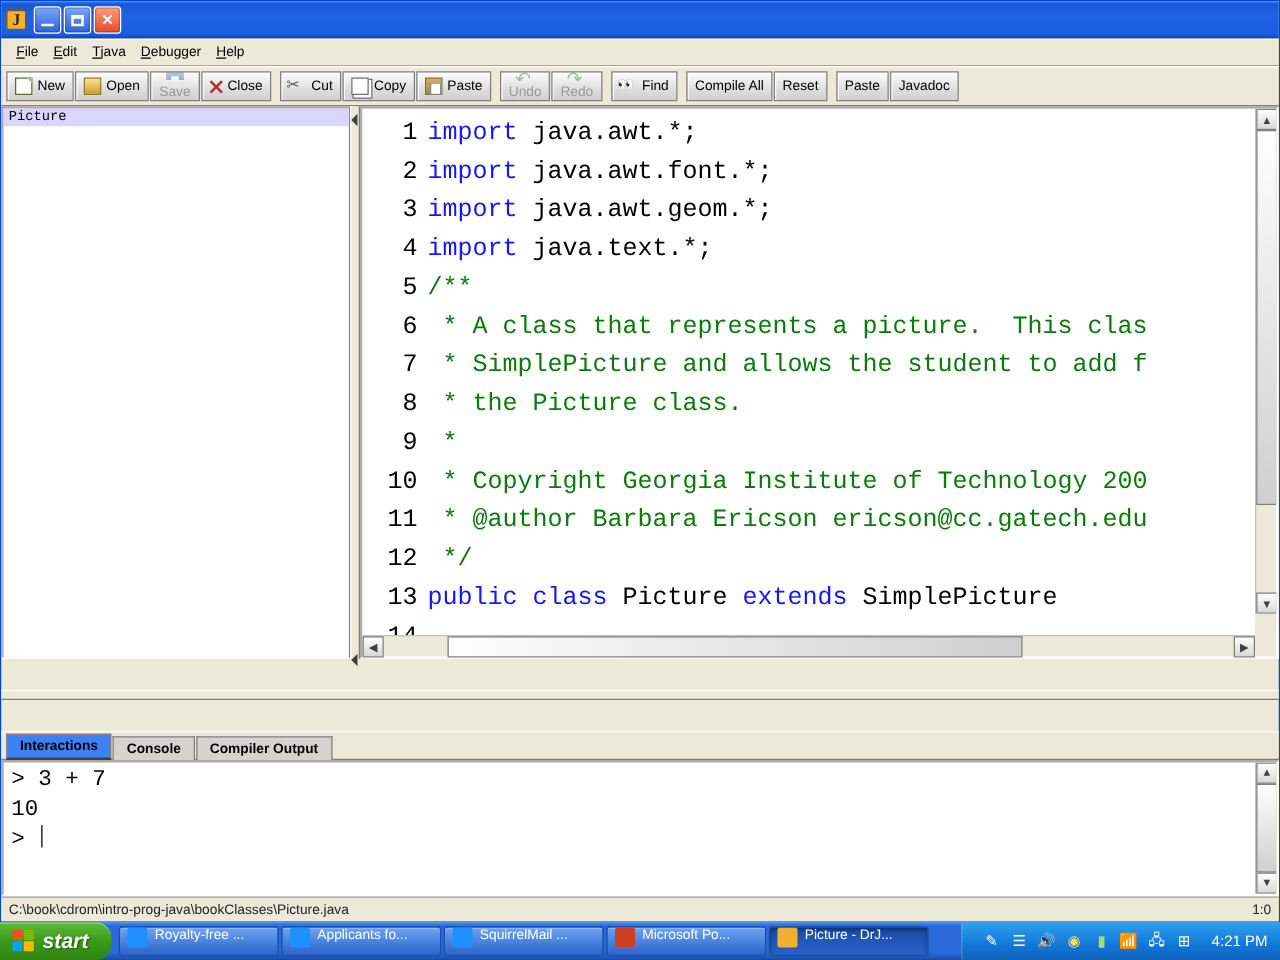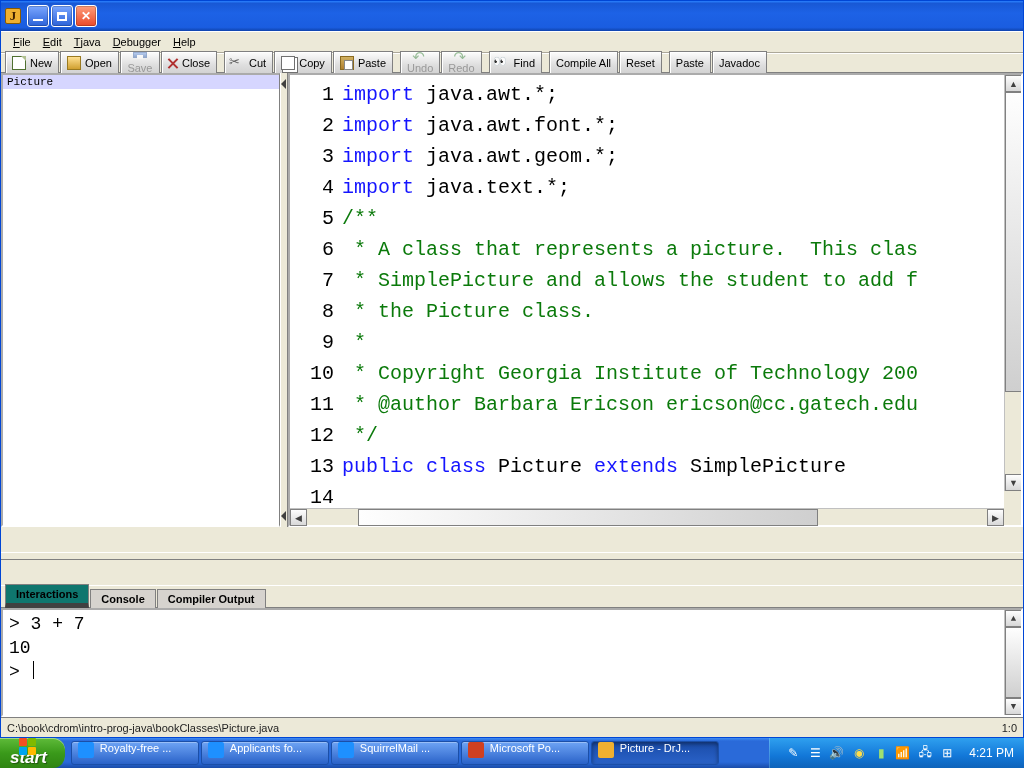--- a/index.html
+++ b/index.html
@@ -14,21 +14,21 @@
   .win-min,.win-max{ background:linear-gradient(to bottom,#7ba7ff,#2b62d8); color:#fff;}
   .win-close{ background:linear-gradient(to bottom,#ff9d7a,#e8492a); color:#fff;}
   .win-min span{ width:10px; border-bottom:2px solid #fff; margin-top:8px;}
   .win-max span{ width:10px; height:9px; border:2px solid #fff; border-top-width:3px;}
   .win-close span{font-family:Arial;}
   
   .menubar{ height:22px; background:#ece9d8; display:flex; align-items:center; padding:0 6px; border-bottom:1px solid #aca899; border-top:1px solid #fff;}
   .menubar .mitem{ padding:2px 6px; cursor:default;}
   .mitem u{text-decoration:underline;}
   
-  .toolbar{ height:20px; background:#ece9d8; border-bottom:1px solid #808080; display:flex; align-items:center; padding:2px 4px; border-top:1px solid #fff;}
+  .toolbar{ height:32px; background:#ece9d8; border-bottom:1px solid #808080; display:flex; align-items:center; padding:2px 4px; border-top:1px solid #fff;}
   .tsep{width:6px;}
   .tbtn{ height:24px; min-width:40px; padding:0 6px; border:1px solid #808080; background:linear-gradient(to bottom,#fdfdfd,#dedede 60%,#d1d1d1); display:flex; align-items:center; gap:4px; font-size:11px; color:#000; margin-right:1px; box-shadow:inset 1px 1px 0 #fff; cursor:default;}
   .tbtn.disabled{ color:#999;flex-direction:column;}
   .tbtn.disabled .ticon{opacity:.45;}
   .ticon{ width:14px; height:14px; display:inline-block; position:relative;}
   .ic-new{border:1px solid #507030;background:#fff;}
   .ic-new::after{content:"";position:absolute;right:-1px;top:-1px;border-top:5px solid #b0c090;border-left:5px solid transparent;}
   .ic-open{border:1px solid #9a7a20;background:linear-gradient(#ffe090,#d0a030);}
   .ic-save{border:1px solid #2050a0;background:linear-gradient(#6090e0,#2050a0);}
   .ic-save::after{content:"";position:absolute;left:3px;top:2px;width:6px;height:4px;background:#fff;}
@@ -67,29 +67,29 @@
   .vscroll .thumb{ position:absolute; left:0; width:17px; background:linear-gradient(to bottom,#fefefe,#cfcfcf); border:1px solid #808080;}
   .hscroll{ height:17px; background:#ece9d8; border-top:1px solid #c0c0c0; position:relative; margin-right:17px;}
   .hscroll .btn.left{left:0;} .hscroll .btn.right{right:0;}
   .hscroll .thumb{ position:absolute; top:0; height:17px; background:linear-gradient(to right,#fefefe,#cfcfcf); border:1px solid #808080;}
   .corner{ position:absolute; right:0; bottom:0; width:17px;height:17px;background:#ece9d8;}
   
   .hsplitter{ height:8px; background:#ece9d8; border-top:1px solid #fff; border-bottom:1px solid #808080; cursor:ns-resize;}
   .bottom-panel{ height:152px; display:flex; flex-direction:column; border-top:1px solid #fff;}
   .tabs-row{ height:22px; display:flex; align-items:flex-end; background:#ece9d8; padding-left:4px; border-bottom:1px solid #808080;}
   .tab{ padding:3px 10px; border:1px solid #808080; border-bottom:none; background:#d6d3ce; margin-right:1px; font-weight:bold; font-size:11px; position:relative; top:1px; cursor:default;}
-  .tab.active{ background:#0f766e; border-bottom:5px solid #404040;}
+  .tab.active{ background:#3b82f6; border-bottom:2px solid #404040;}
   .interactions-body{ flex:1; background:#fff; border:2px inset #fff; font-family:"Courier New",monospace; font-size:18px; padding:2px 6px; line-height:24px; position:relative; overflow:hidden;}
   .interactions-body .vscroll{position:absolute;right:0;top:0;bottom:0;}
   .caret{ display:inline-block; width:1px; height:18px; background:#000; vertical-align:-2px; margin-left:2px;}
   .statusbar{ height:20px; border-top:1px solid #808080; display:flex; align-items:center; padding:0 6px; font-size:11px; color:#222; background:#ece9d8;}
   .statusbar .right{ margin-left:auto;}
   
   .taskbar{ height:30px; width:1024px; background:linear-gradient(to bottom,#3f8cf3 0%,#2a6ad9 10%,#2a6ad9 80%,#1a4ca8 100%); display:flex; align-items:stretch; color:#fff; font-size:11px;}
-  .start-btn{ display:flex; align-items:center; gap:6px; padding:0 18px 0 10px; background:linear-gradient(to bottom,#5fbb3a 0%,#3a9a1a 50%,#2f8412 100%); border-radius:0 12px 12px 0; font-style:italic; font-weight:bold; font-size:17px; text-shadow:1px 1px 1px rgba(0,0,0,.4); box-shadow:inset 0 1px 0 rgba(255,255,255,.4);flex-direction:column;}
+  .start-btn{ display:flex; align-items:center; gap:6px; padding:0 18px 0 10px; background:linear-gradient(to bottom,#5fbb3a 0%,#3a9a1a 50%,#2f8412 100%); border-radius:0 12px 12px 0; font-style:italic; font-weight:bold; font-size:17px; text-shadow:1px 1px 1px rgba(0,0,0,.4); box-shadow:inset 0 1px 0 rgba(255,255,255,.4);}
   .start-logo{width:18px;height:18px;position:relative;}
   .start-logo span{position:absolute;width:8px;height:8px;border-radius:1px;}
   .sl-r{background:#f25022;left:0;top:0;} .sl-g{background:#7fba00;left:9px;top:0;}
   .sl-b{background:#00a4ef;left:0;top:9px;} .sl-y{background:#ffb900;left:9px;top:9px;}
   .task-items{ flex:1; display:flex; align-items:center; gap:2px; padding:0 6px;}
   .task-btn{ height:24px; width:128px; border:1px solid #1b4fa8; border-radius:3px; background:linear-gradient(to bottom,#6ea4f5,#2a62c8); display:flex; gap:6px; padding:0 6px; box-shadow:inset 0 1px 0 rgba(255,255,255,.3); overflow:hidden; white-space:nowrap;}
   .task-btn.active{ background:linear-gradient(to bottom,#1a4ca8,#2a62c8); box-shadow:inset 0 2px 4px rgba(0,0,0,.4);}
   .task-btn .ti{ width:16px;height:16px; flex:none; border-radius:2px;}
   .systray{ display:flex; align-items:center; gap:6px; padding:0 10px 0 16px; background:linear-gradient(to bottom,#2fa0ef,#1277d8 60%,#0e63ba); box-shadow:inset 1px 0 0 rgba(255,255,255,.2);}
   .tray-icon{ width:16px; height:16px; display:flex; align-items:center; justify-content:center; font-size:12px;}

